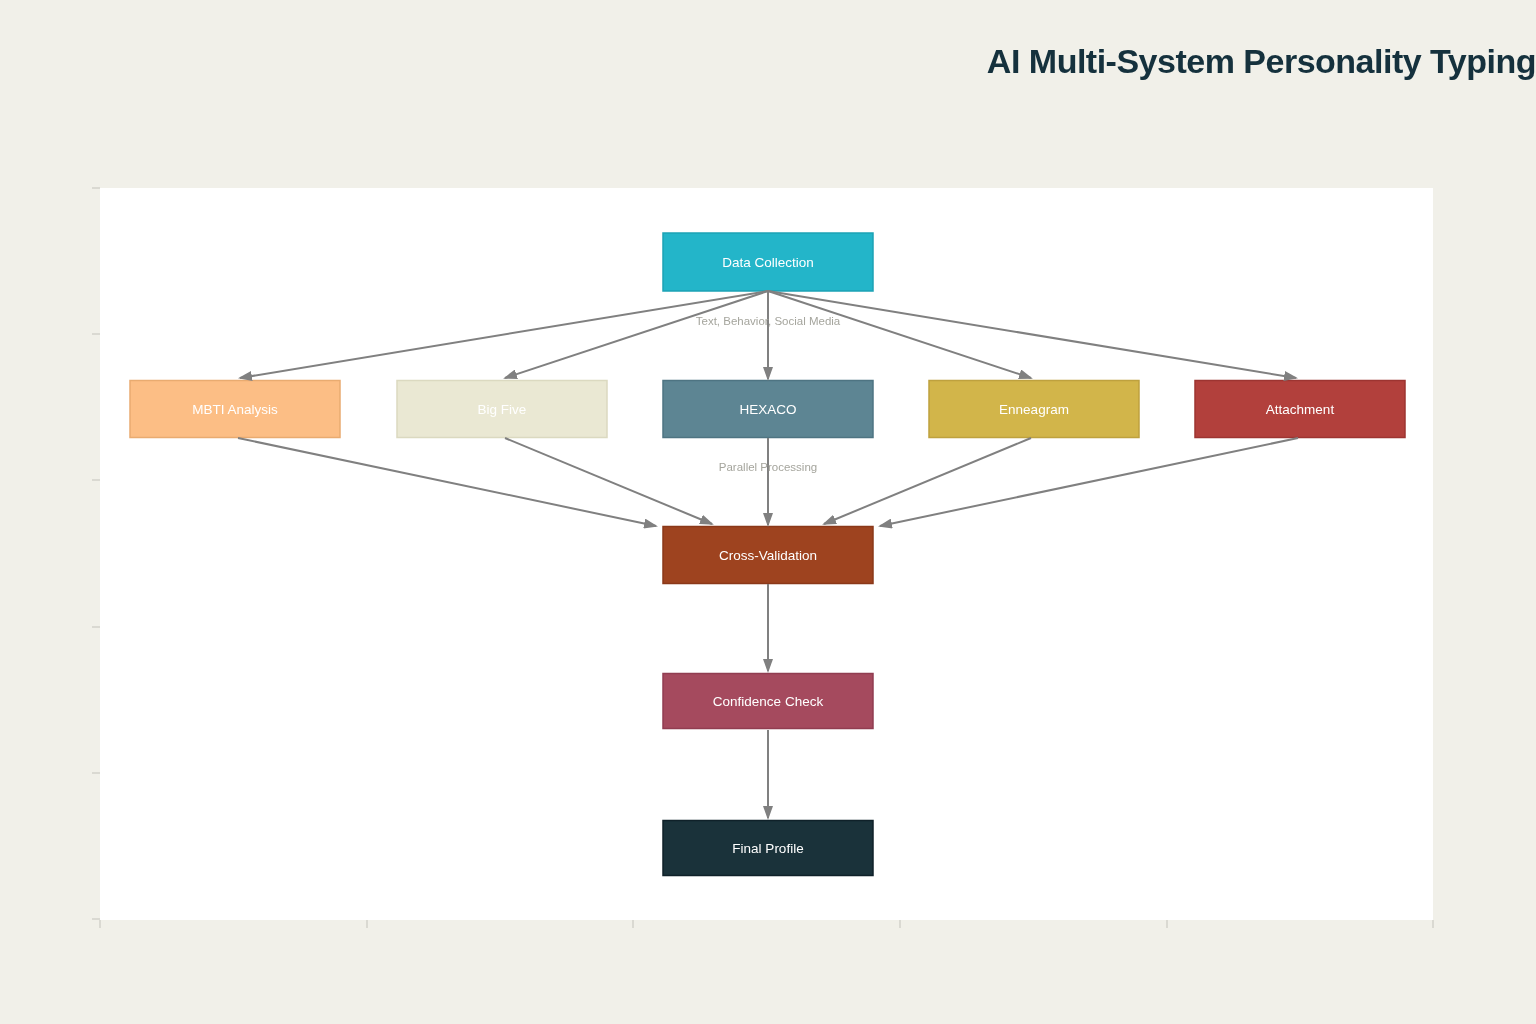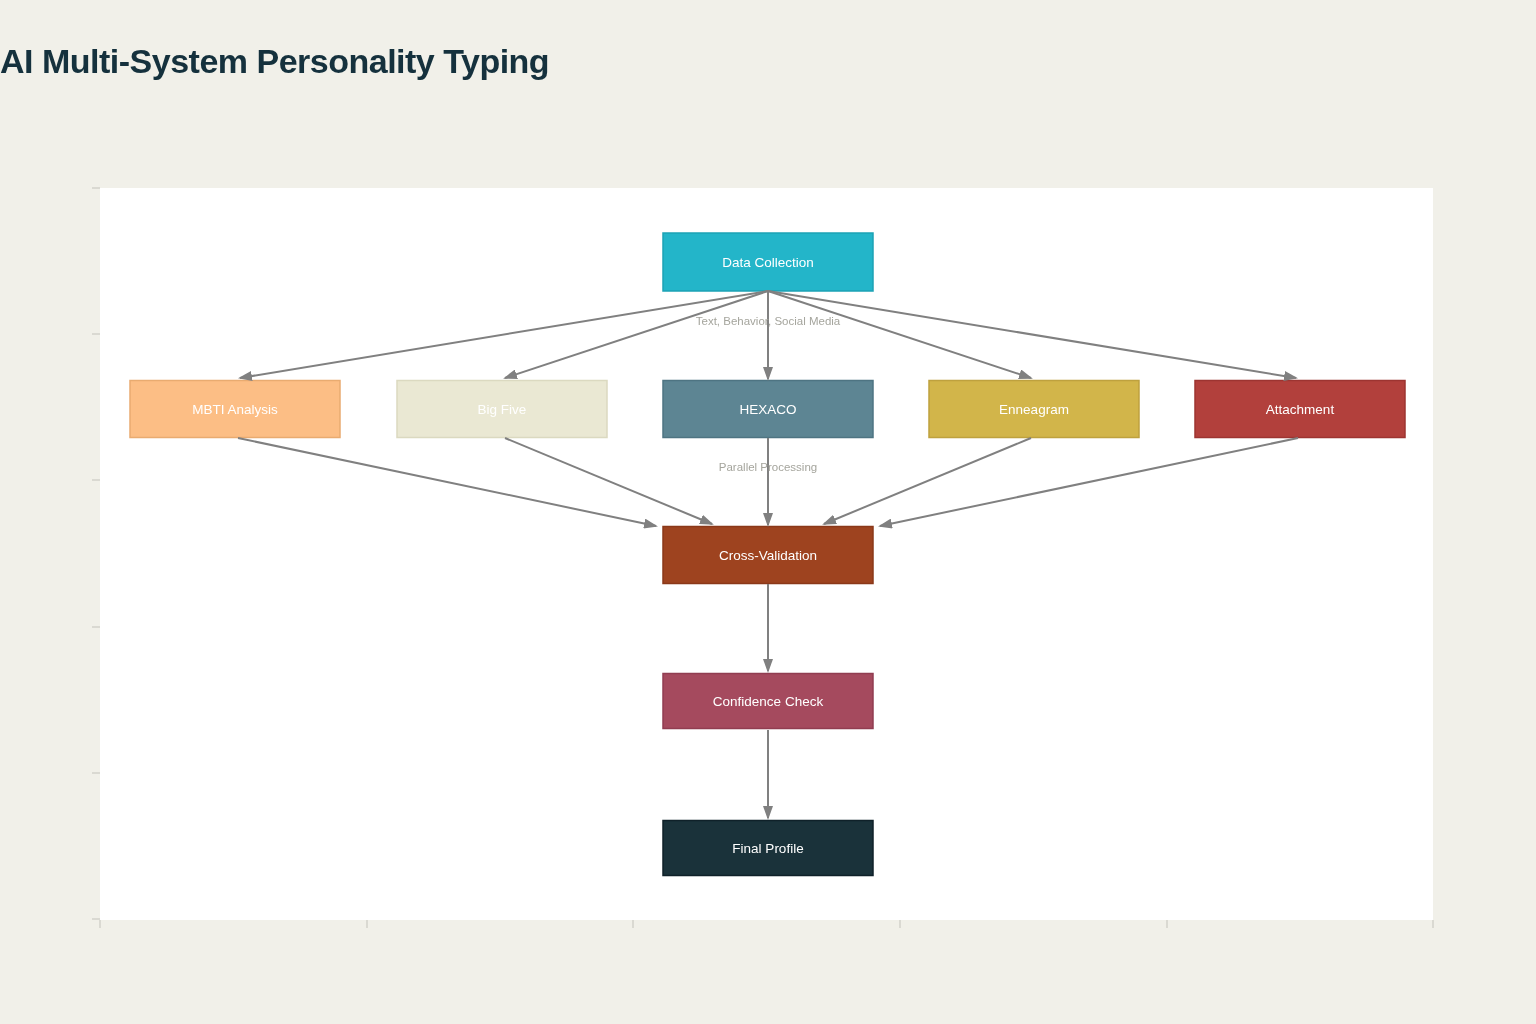--- a/index.html
+++ b/index.html
@@ -12,21 +12,21 @@
       position: relative;
       overflow: hidden;
       background: #f1f0e9;
       font-family: "Liberation Sans", sans-serif;
     }
     .page-title {
       position: absolute;
       top: 42px;
       left: 0;
       width: 100%;
-      text-align: left;
+      text-align: right;
       font-size: 34px;
       font-weight: 700;
       color: #15313d;
       letter-spacing: -0.5px;
     }
     .diagram-svg {
       position: absolute;
       top: 0;
       left: 0;
       font-family: "Liberation Sans", sans-serif;

